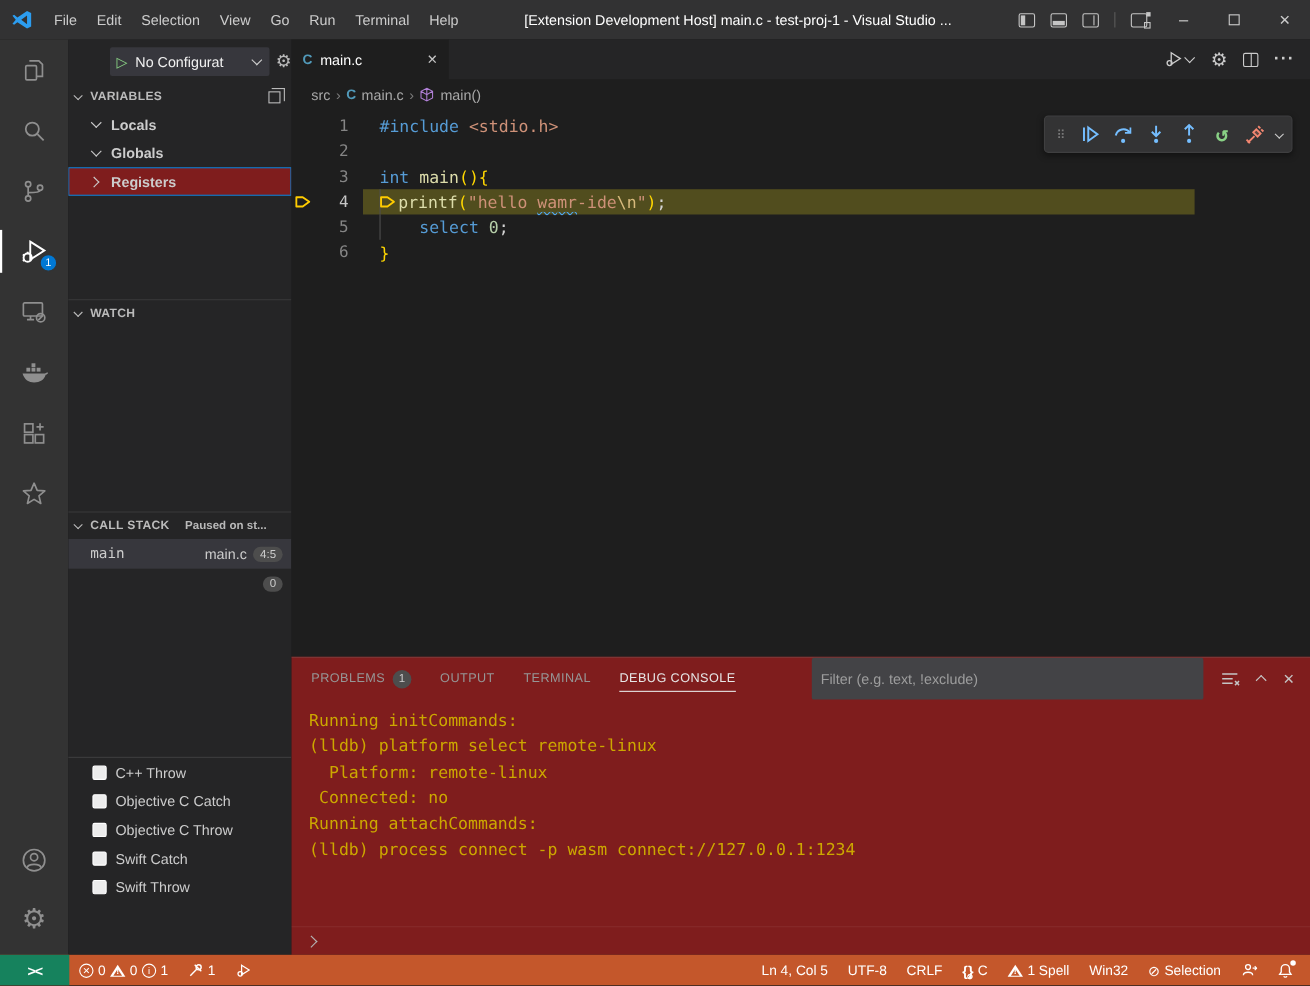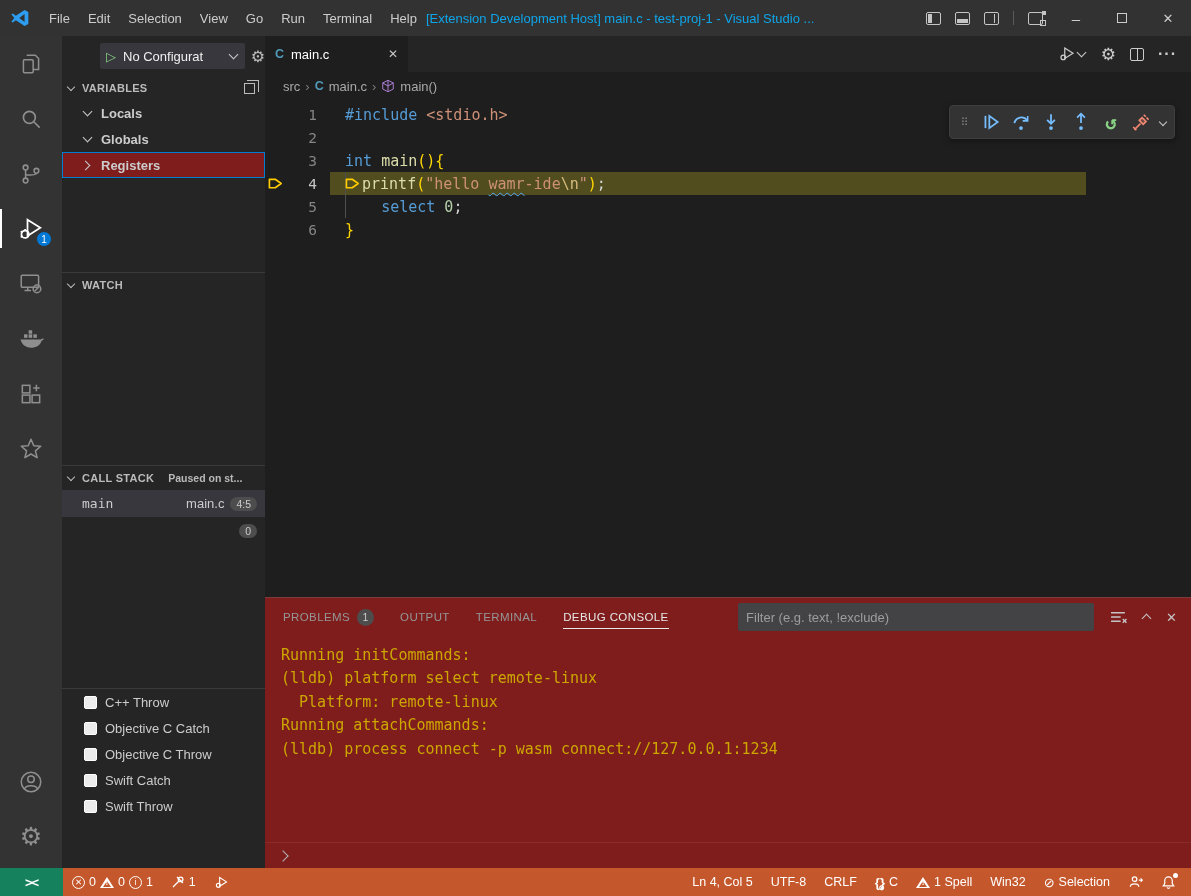--- a/index.html
+++ b/index.html
@@ -6,21 +6,21 @@
   html,body{width:1191px;height:896px;overflow:hidden;background:#1E1E1E;
     font-family:"Liberation Sans",sans-serif;color:#CCCCCC;-webkit-font-smoothing:antialiased;}
   svg{display:block;}
   .app{display:flex;flex-direction:column;width:1191px;height:896px;}
 
   
   .titlebar{height:36px;background:#323233;display:flex;align-items:center;flex:none;font-size:13px;}
   .logo{width:20px;height:20px;margin:0 10px 0 10px;flex:none;}
   .menus{display:flex;list-style:none;}
   .menus li{padding:0 9px;height:36px;display:flex;align-items:center;color:#CCCCCC;cursor:default;}
-  .tb-title{flex:1;text-align:left;color:#0ea5e9;white-space:nowrap;overflow:hidden;font-size:13px;}
+  .tb-title{flex:1;text-align:center;color:#ffffff;white-space:nowrap;overflow:hidden;font-size:13px;}
   .layout-icons{display:flex;align-items:center;gap:14px;margin:0 10px;}
   .lbox{width:15px;height:13px;border:1px solid #C5C5C5;border-radius:2px;position:relative;}
   .lbox.fill-left::before{content:'';position:absolute;left:1px;top:1px;bottom:1px;width:4px;background:#C5C5C5;}
   .lbox.fill-bottom::before{content:'';position:absolute;left:1px;right:1px;bottom:1px;height:4px;background:#C5C5C5;}
   .lbox.line-right::before{content:'';position:absolute;right:3px;top:1px;bottom:1px;width:1px;background:#C5C5C5;}
   .tb-sep{width:1px;height:14px;background:#5A5A5A;}
   .custom-layout{position:relative;width:15px;height:13px;border:1px solid #C5C5C5;border-radius:2px;}
   .custom-layout::before{content:'';position:absolute;right:-4px;top:-2px;width:4px;height:4px;background:#C5C5C5;}
   .custom-layout::after{content:'';position:absolute;right:-4px;bottom:-2px;width:4px;height:4px;border:1px solid #C5C5C5;}
   .win-btns{display:flex;height:36px;}
@@ -115,21 +115,21 @@
   .dt-chev{width:6px;height:6px;border-right:1px solid #CCCCCC;border-bottom:1px solid #CCCCCC;transform:rotate(45deg);margin-left:2px;}
 
   
   .panel{height:271px;flex:none;border-top:1px solid rgba(128,128,128,0.30);display:flex;flex-direction:column;background:#7f1d1d;}
   .panel-head{height:38px;display:flex;align-items:center;flex:none;padding-left:18px;}
   .ptab{display:flex;align-items:center;gap:7px;margin-right:26px;font-size:11.5px;letter-spacing:.4px;color:#969696;height:100%;position:relative;}
   .ptab.active{color:#E7E7E7;}
   .ptab.active::after{content:'';position:absolute;left:0;right:0;bottom:7px;height:1px;background:#E7E7E7;}
   .ptab-badge{min-width:17px;height:17px;border-radius:9px;background:#4D4D4D;color:#CCCCCC;font-size:10.5px;display:flex;align-items:center;justify-content:center;}
   .panel-right{margin-left:auto;display:flex;align-items:center;gap:16px;padding-right:14px;}
-  .filter-input{width:356px;height:28px;background:#434346;border:none;border-radius:2px;color:#CCCCCC;font-size:13px;padding:0 8px;
+  .filter-input{width:356px;height:38px;background:#434346;border:none;border-radius:2px;color:#CCCCCC;font-size:13px;padding:0 8px;
     font-family:"Liberation Sans",sans-serif;}
   .filter-input::placeholder{color:#9D9D9D;}
   .p-ico{color:#C5C5C5;display:flex;align-items:center;}
   .chev-up{width:7px;height:7px;border-left:1px solid #C5C5C5;border-top:1px solid #C5C5C5;transform:rotate(45deg);margin-top:3px;}
   .x-glyph::before{content:'✕';font-size:13px;}
   .console{flex:1;overflow:hidden;padding:7px 0 0 16px;font-family:"DejaVu Sans Mono",monospace;font-size:15px;color:#CCA700;}
   .console-line{height:23.5px;white-space:pre;display:flex;align-items:center;}
   .prompt-row{height:26px;flex:none;display:flex;align-items:center;padding-left:14px;border-top:1px solid rgba(255,255,255,0.07);}
   .prompt-chev{width:8px;height:8px;border-right:1.6px solid #B4B4B4;border-top:1.6px solid #B4B4B4;transform:rotate(45deg);}
 
@@ -466,20 +466,21 @@
                 <span class="chev-up"></span>
               </span>
             <span class="p-ico x-glyph"></span>
           </div>
         </div>
         <div class="console">
 
         <div class="console-line">Running initCommands:</div>
             <div class="console-line">(lldb) platform select remote-linux</div>
             <div class="console-line">  Platform: remote-linux</div>
+            <div class="console-line"> Connected: no</div>
             <div class="console-line">Running attachCommands:</div>
             <div class="console-line">(lldb) process connect -p wasm connect://127.0.0.1:1234</div>
           </div>
         <div class="prompt-row">
           <span class="prompt-chev"></span>
         </div>
       </div>
     </div>
   </div>
 

